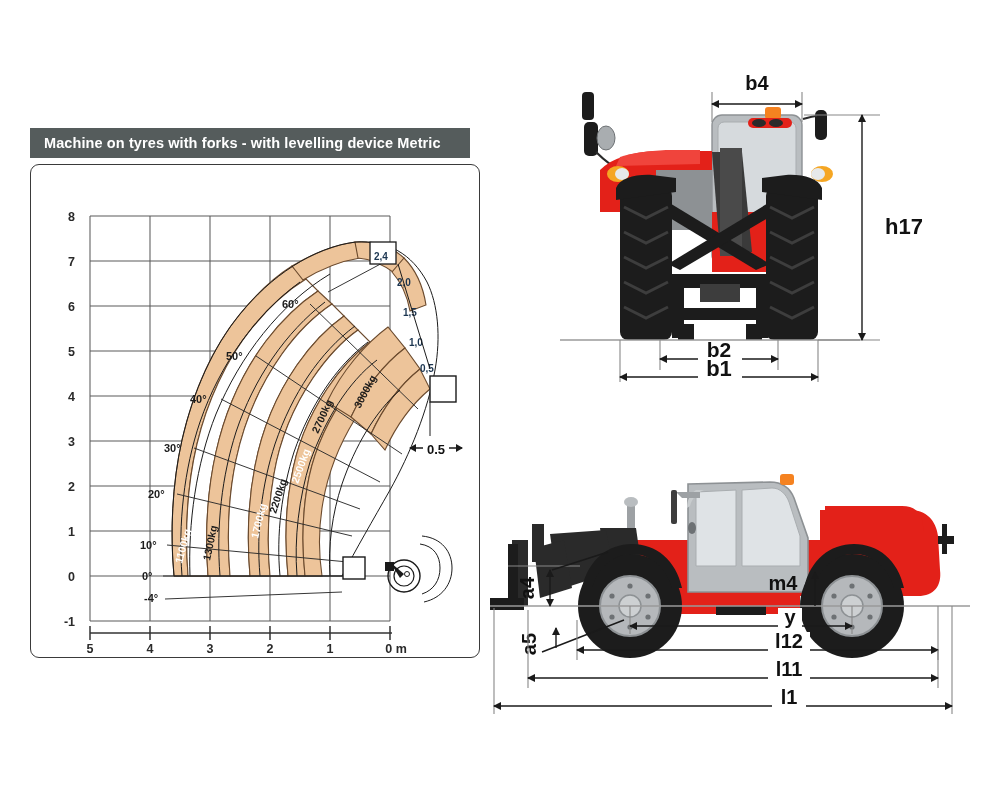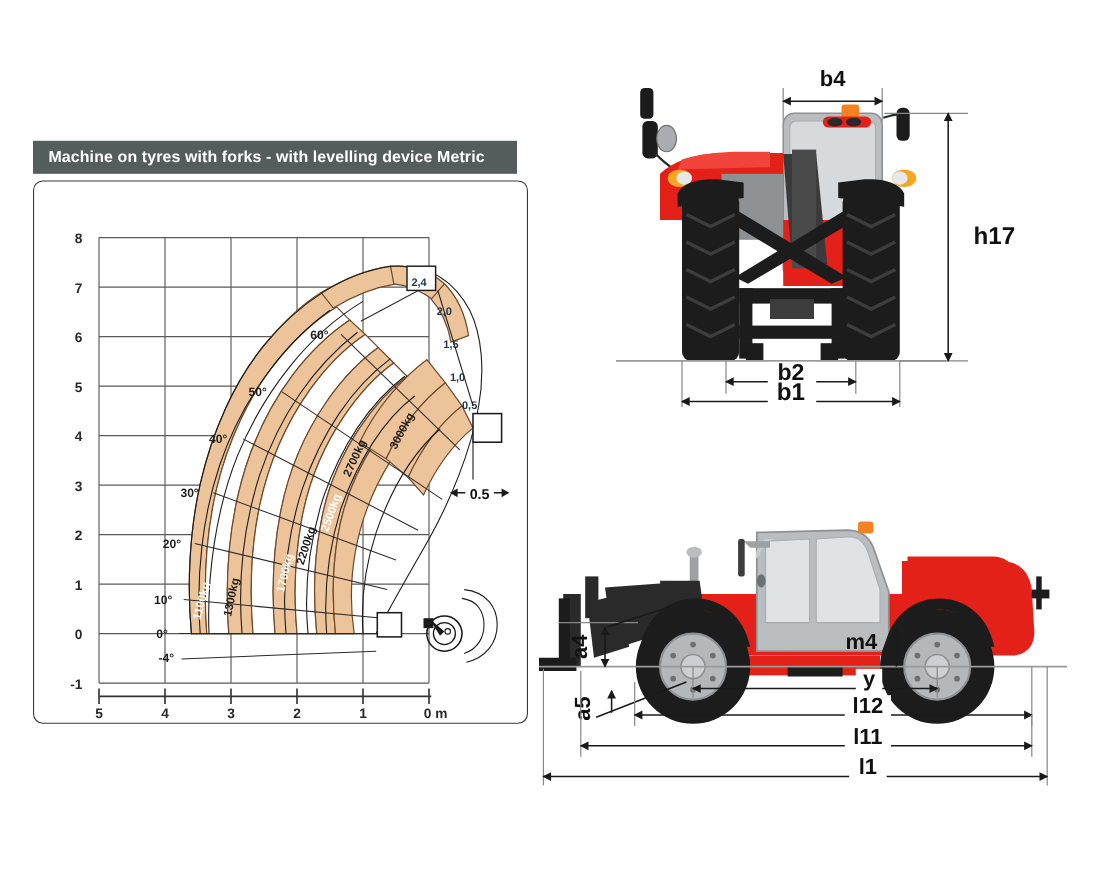--- a/index.html
+++ b/index.html
@@ -42,21 +42,21 @@
   .cap-text-lt { font-size:10.5px; font-weight:700; fill:#ffffff;
               font-family:"Liberation Sans", sans-serif; }
   .ang-text { font-size:11px; font-weight:700; fill:#1c1c1c;
               font-family:"Liberation Sans", sans-serif; }
   .reach-text { font-size:10px; font-weight:700; fill:#1b3550;
               font-family:"Liberation Sans", sans-serif; }
   .dim-small { font-size:13px; font-weight:600; fill:#111;
               font-family:"Liberation Sans", sans-serif; }
 
   
-  #front-view-panel { position:absolute; left:560px; top:40px; width:420px; height:330px; }
+  #front-view-panel { position:absolute; left:560px; top:52px; width:420px; height:330px; }
   #side-view-panel  { position:absolute; left:490px; top:420px; width:500px; height:310px; }
 
   .dim-label {
     font-family:"Liberation Sans", sans-serif;
     font-weight:700; fill:#111111;
   }
   .dim-line { stroke:#1a1a1a; stroke-width:1.4; fill:none; }
   .ext-line { stroke:#888888; stroke-width:1.1; fill:none; }
   .ground-line { stroke:#9a9a9a; stroke-width:1.6; }
 </style>

